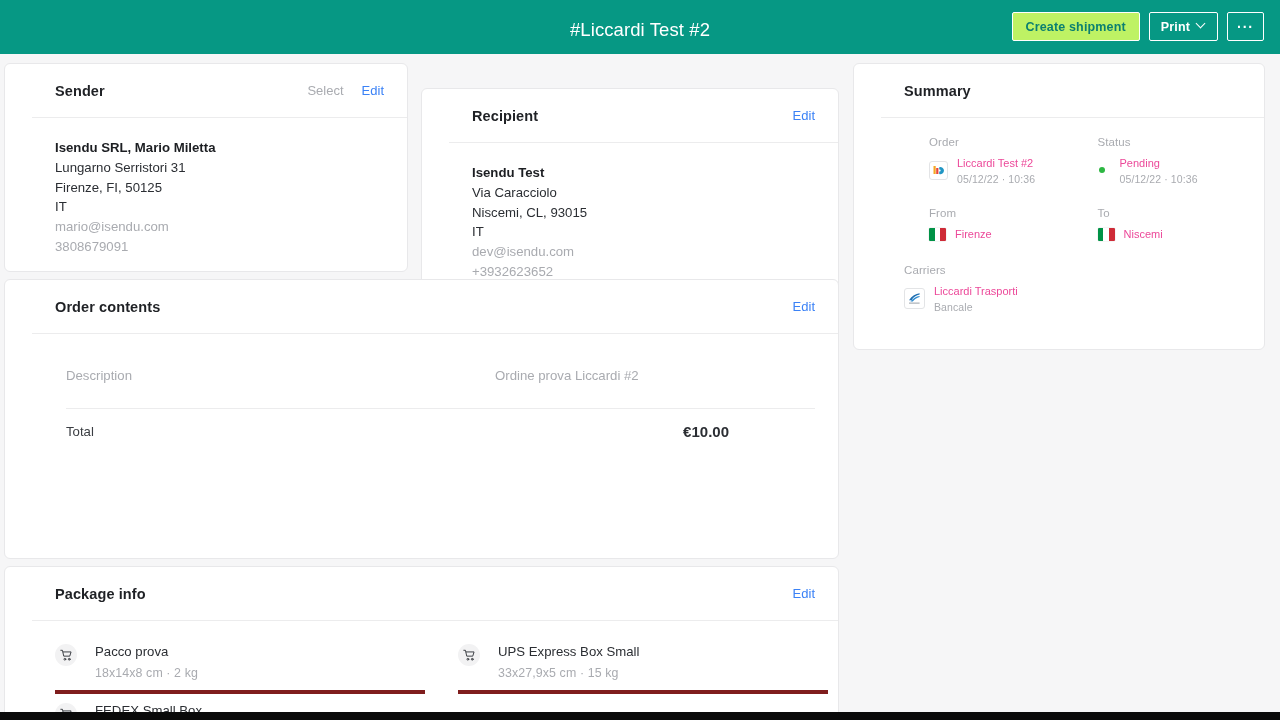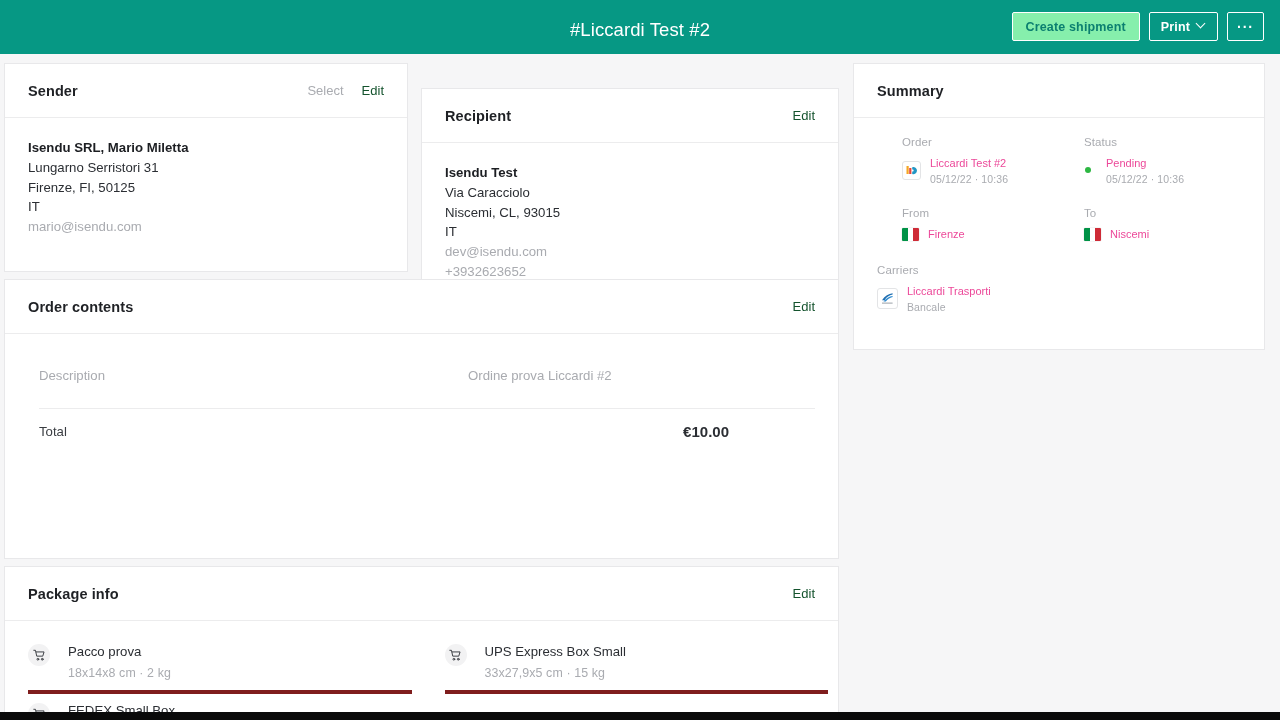--- a/index.html
+++ b/index.html
@@ -28,21 +28,21 @@
     position: absolute; right: 16px; top: 12px;
     display: flex; align-items: center; gap: 9px;
   }
   .btn {
     height: 29px; border-radius: 2px;
     display: inline-flex; align-items: center; justify-content: center;
     font-size: 12.5px; font-weight: 700; letter-spacing: .15px;
     cursor: pointer; white-space: nowrap;
   }
   .btn-primary {
-    background: #86efac; color: #0b7f70;
+    background: #bef264; color: #0b7f70;
     padding: 0 13px; border: 1px solid #ffffff;
   }
   .btn-ghost {
     background: transparent; color: #ffffff;
     border: 1px solid #ffffff; padding: 0 11px; gap: 7px;
   }
   .btn-icon {
     background: transparent; color: #ffffff;
     border: 1px solid #ffffff; width: 37px; padding: 0;
     font-size: 14px; letter-spacing: 1px;
@@ -57,32 +57,33 @@
     transform: rotate(45deg);
   }
 
   
   .canvas { position: absolute; top: 54px; left: 0; width: 1280px; height: 658px; }
 
   .card {
     position: absolute;
     background: #ffffff;
     border: 1px solid #e8e8ea;
-    border-radius: 0;
+    border-radius: 6px;
+    padding-left: 27px;
   }
   .card-head {
     height: 54px; border-bottom: 1px solid #ececed;
     display: flex; align-items: center; padding: 0 23px;
   }
   .card-title {
     font-size: 14.5px; font-weight: 700; color: #1f2125; letter-spacing: .1px;
   }
   .head-actions { margin-left: auto; display: flex; align-items: center; gap: 18px; }
   .link-muted { font-size: 13px; color: #a9abb0; cursor: pointer; }
-  .link-edit  { font-size: 13px; color: #14532d; cursor: pointer; }
+  .link-edit  { font-size: 13px; color: #3b82f6; cursor: pointer; }
 
   .card-body { padding: 20px 23px 18px 23px; }
 
   
   .addr-line { font-size: 13.2px; color: #2b2e33; line-height: 19.8px; }
   .addr-line.name { font-weight: 700; color: #1c1e22; }
   .addr-line.faint { color: #a9abb0; }
 
   
   #card-sender    { left: 4px;   top: 9px;  width: 404px; height: 209px; }
@@ -178,20 +179,21 @@
         <span class="link-muted">Select</span>
         <span class="link-edit">Edit</span>
       </div>
     </div>
     <div class="card-body">
       <div class="addr-line name">Isendu SRL, Mario Miletta</div>
       <div class="addr-line">Lungarno Serristori 31</div>
       <div class="addr-line">Firenze, FI, 50125</div>
       <div class="addr-line">IT</div>
       <div class="addr-line faint">mario@isendu.com</div>
+      <div class="addr-line faint">3808679091</div>
     </div>
   </div>
 
   <div class="card" id="card-recipient">
     <div class="card-head">
       <div class="card-title">Recipient</div>
       <div class="head-actions">
         <span class="link-edit">Edit</span>
       </div>
     </div>

